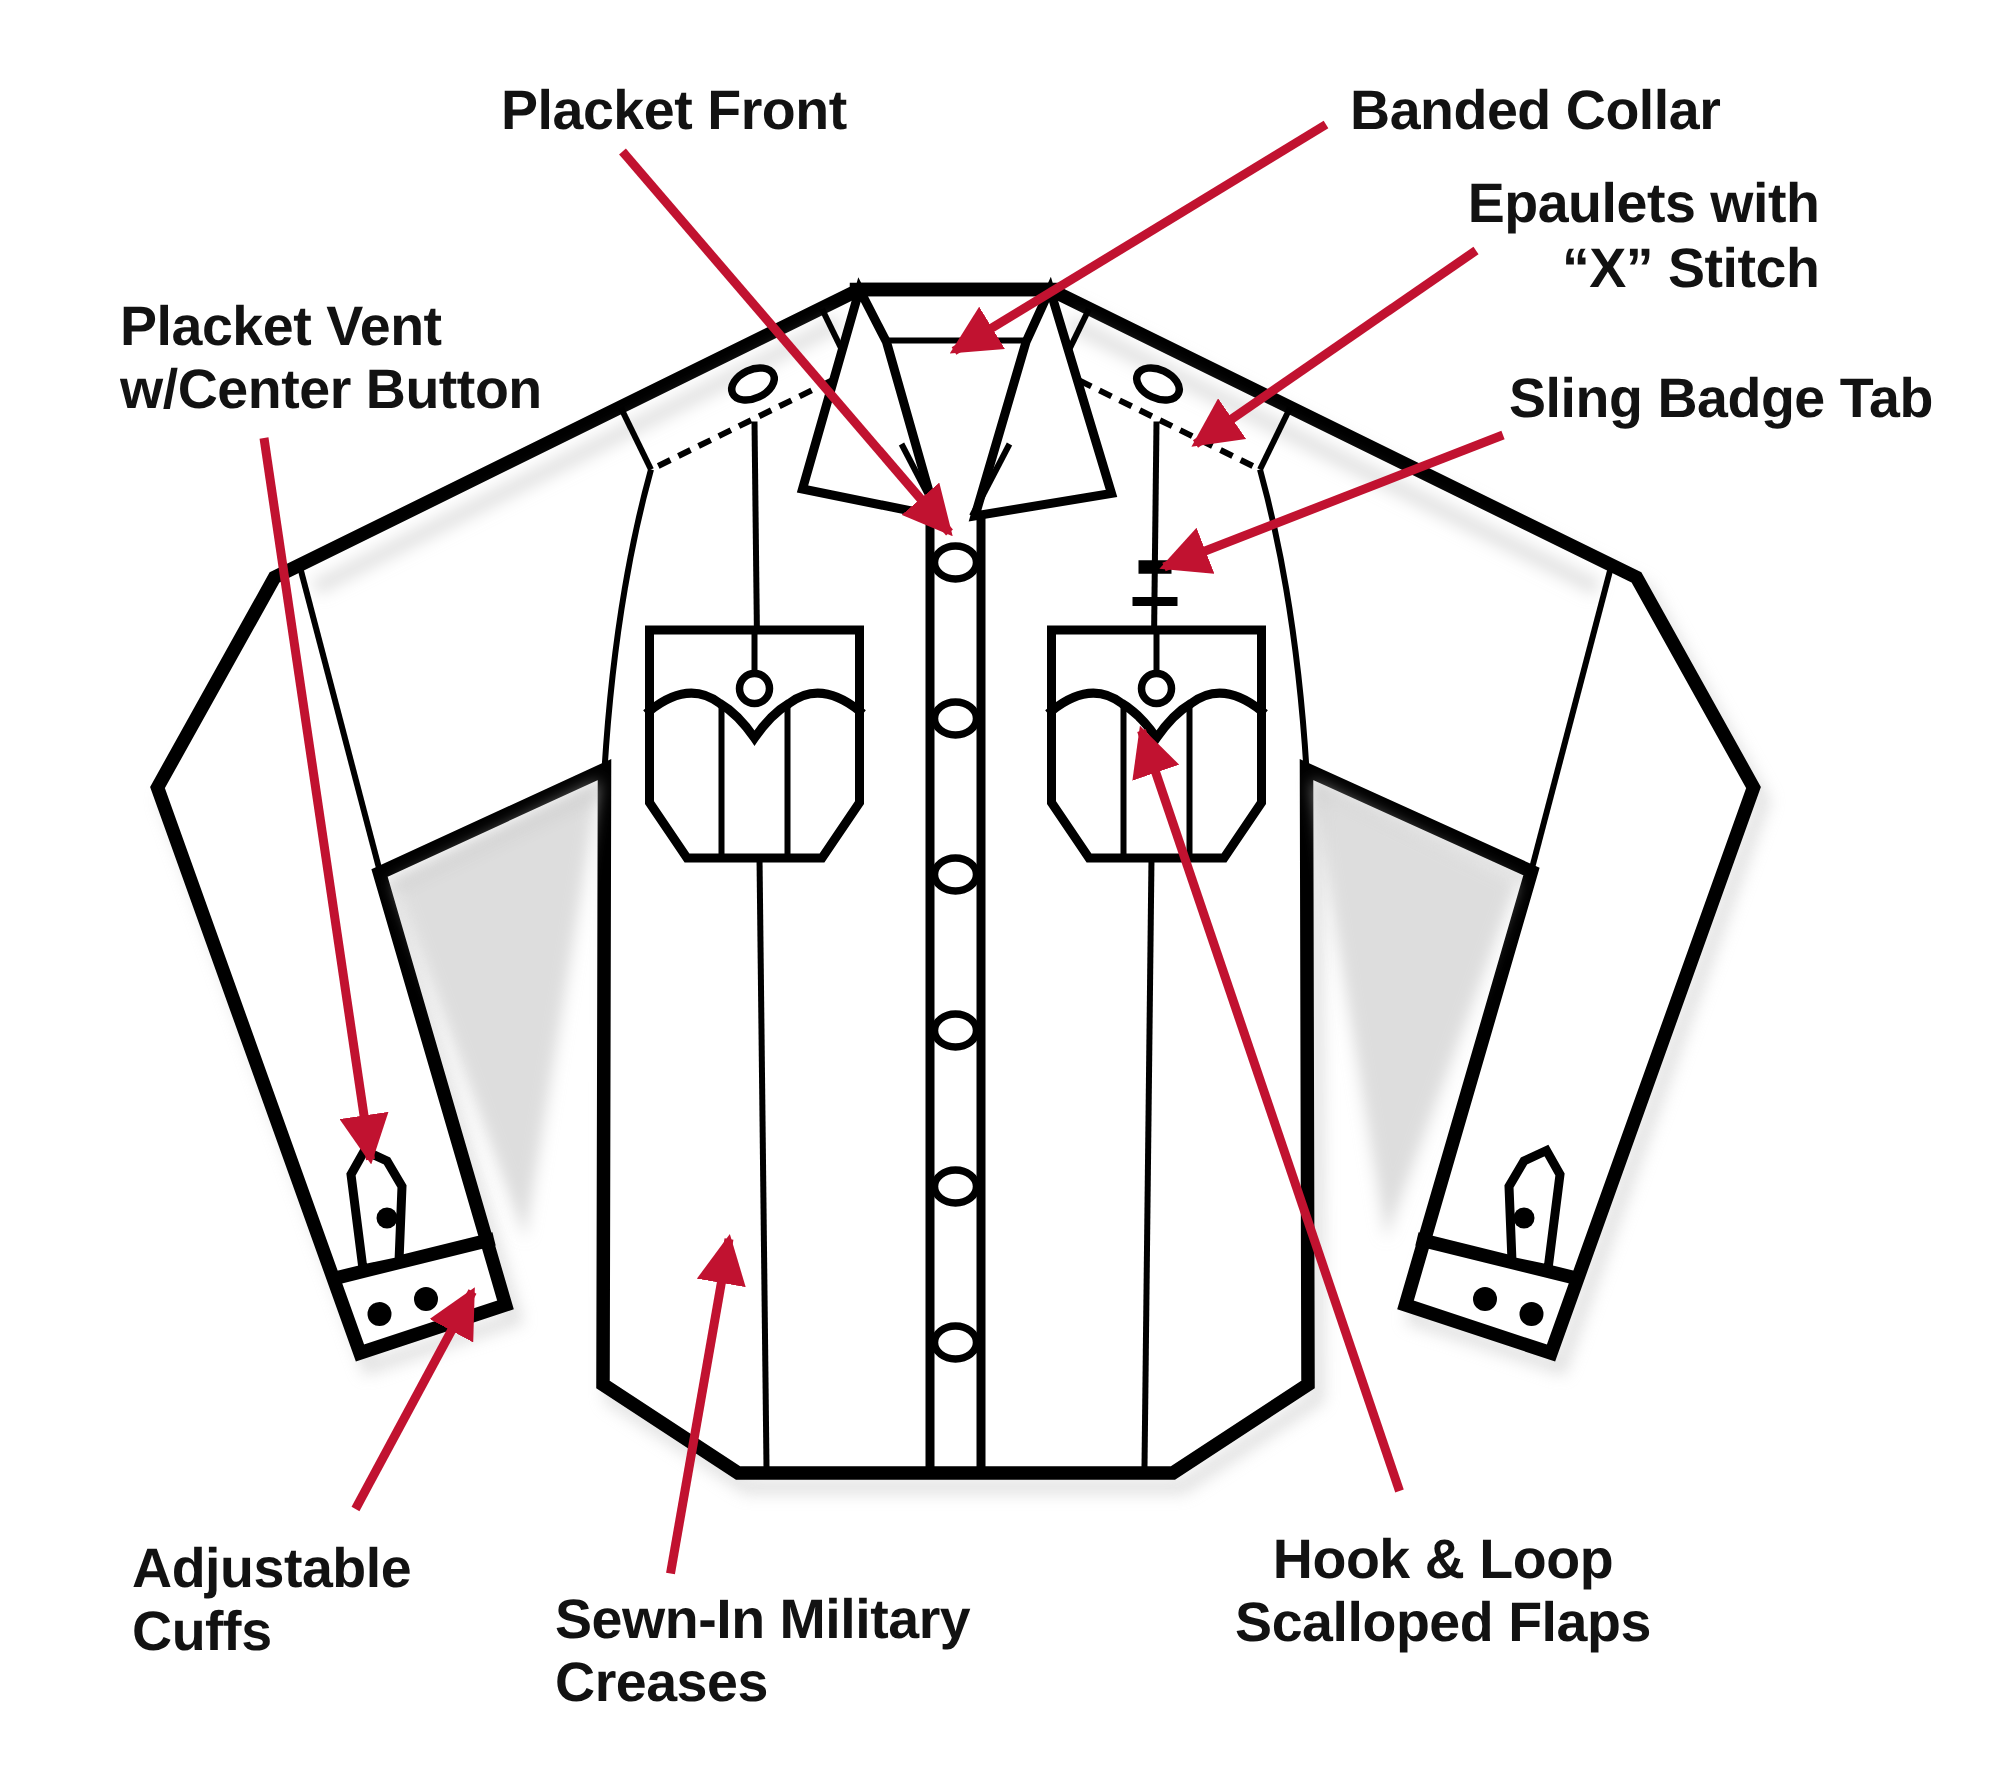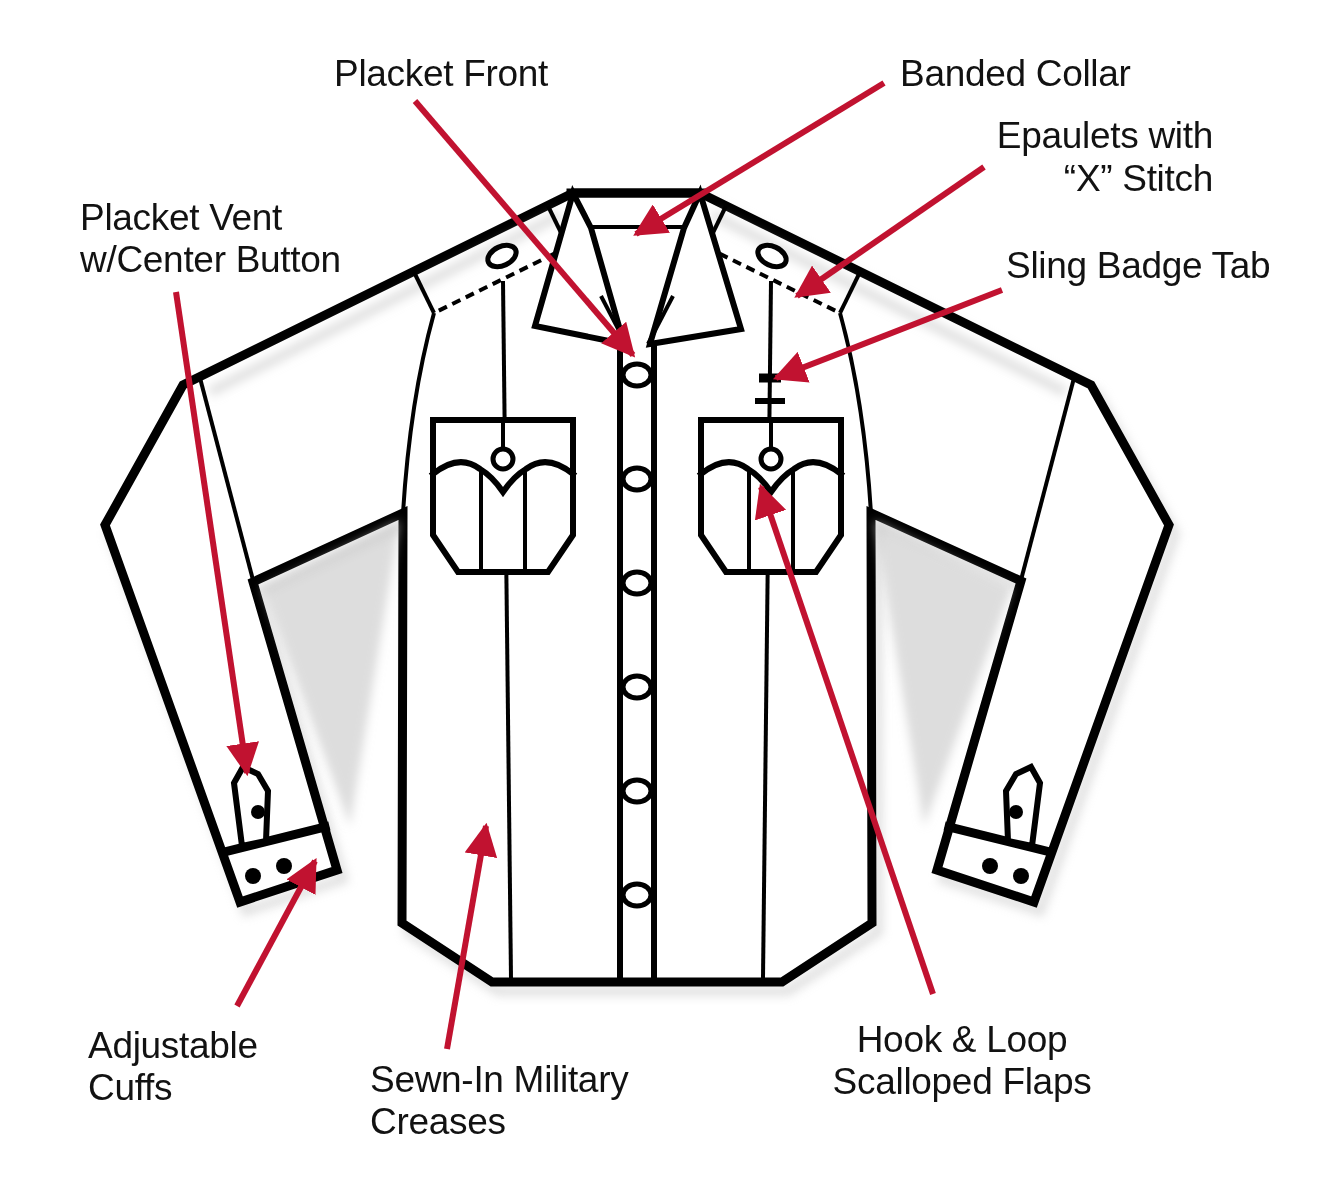--- a/index.html
+++ b/index.html
@@ -1,17 +1,17 @@
 <!DOCTYPE html>
 <html style="--background: #ffffff; --line: #000000; --ink: #121212; --accent: #c11230;"><head>
 <meta charset="utf-8">
 <style>
   html,body{margin:0;padding:0;background:#ffffff;}
   #stage{position:relative;width:1334px;height:1180px;background:var(--background,#fff);overflow:hidden;
-         font-family:"Liberation Sans", sans-serif;}
+         font-family:"Liberation Sans", sans-serif;font-weight:bold;}
   svg{display:block}
   .ink-thick{stroke:var(--line,#000);stroke-width:9;fill:none;stroke-linejoin:miter;stroke-linecap:square;}
   .silhouette{stroke:var(--line,#000);stroke-width:9;fill:#ffffff;stroke-linejoin:miter;}
   .ink-med{stroke:var(--line,#000);stroke-width:6;fill:none;stroke-linecap:square;}
   .ink-med-fill{stroke:var(--line,#000);stroke-width:6;fill:#ffffff;stroke-linejoin:miter;}
   .ink-thin{stroke:var(--line,#000);stroke-width:4;fill:none;stroke-linecap:butt;}
   .ink-dash{stroke:var(--line,#000);stroke-width:4;fill:none;stroke-dasharray:9 6;}
   .btn{stroke:var(--line,#000);stroke-width:5;fill:#ffffff;}
   .dot{fill:var(--line,#000);stroke:none;}
   .bar-thick{stroke:var(--line,#000);stroke-width:9;fill:none;stroke-linecap:butt;}

